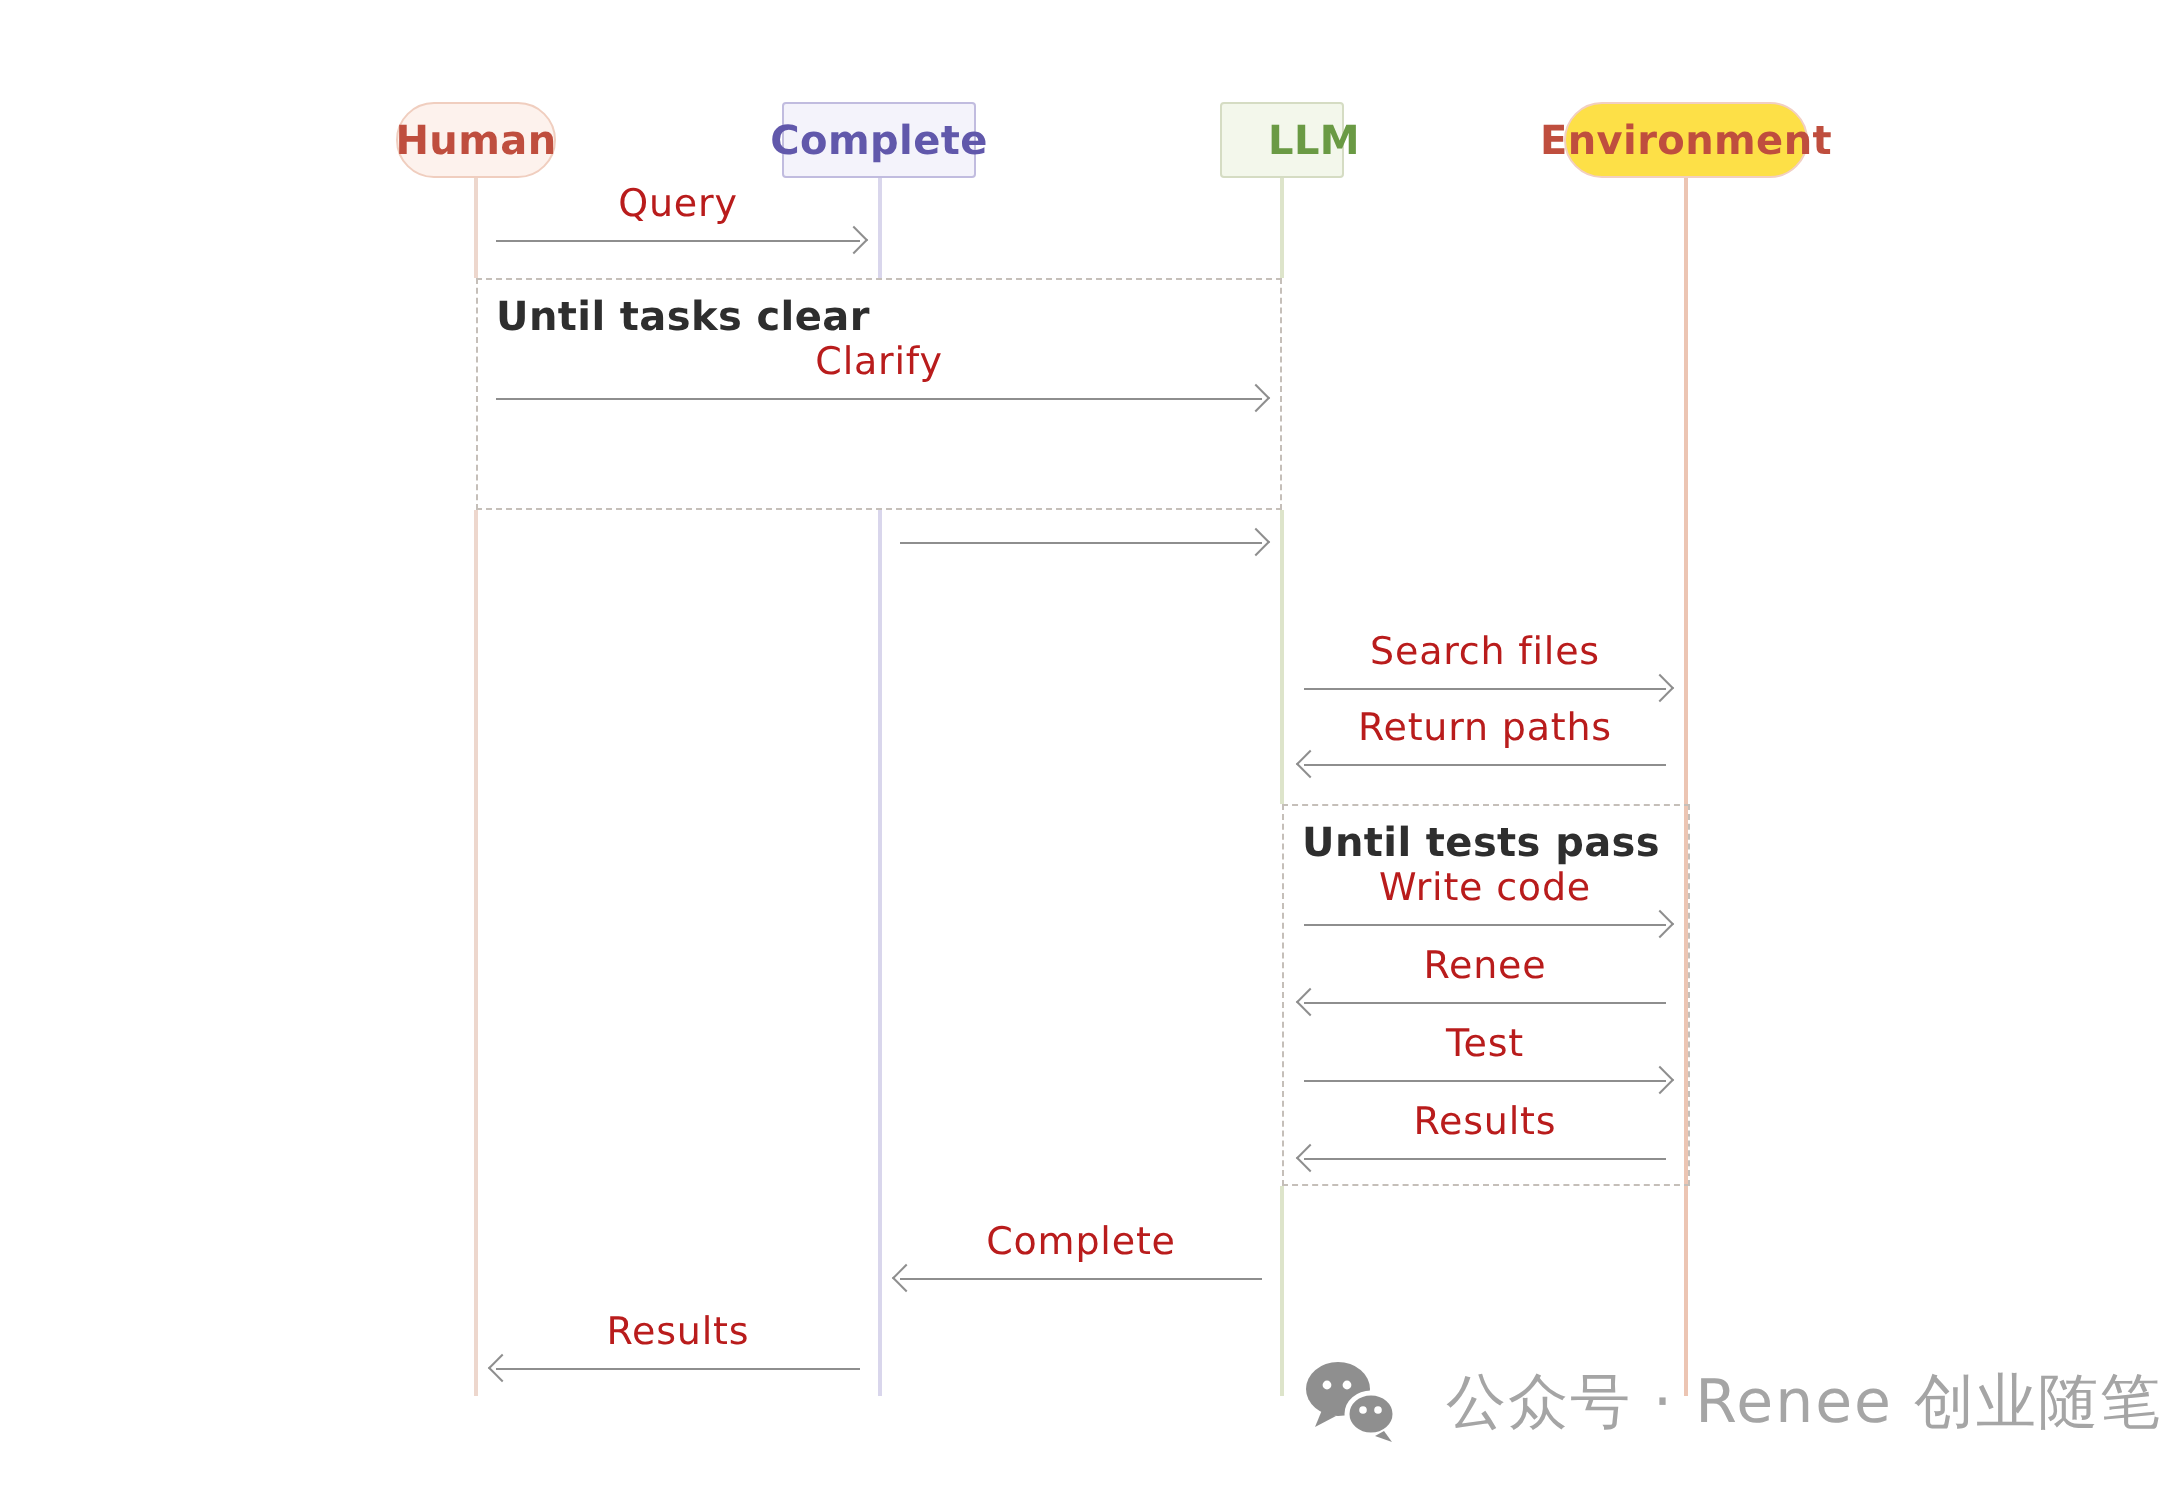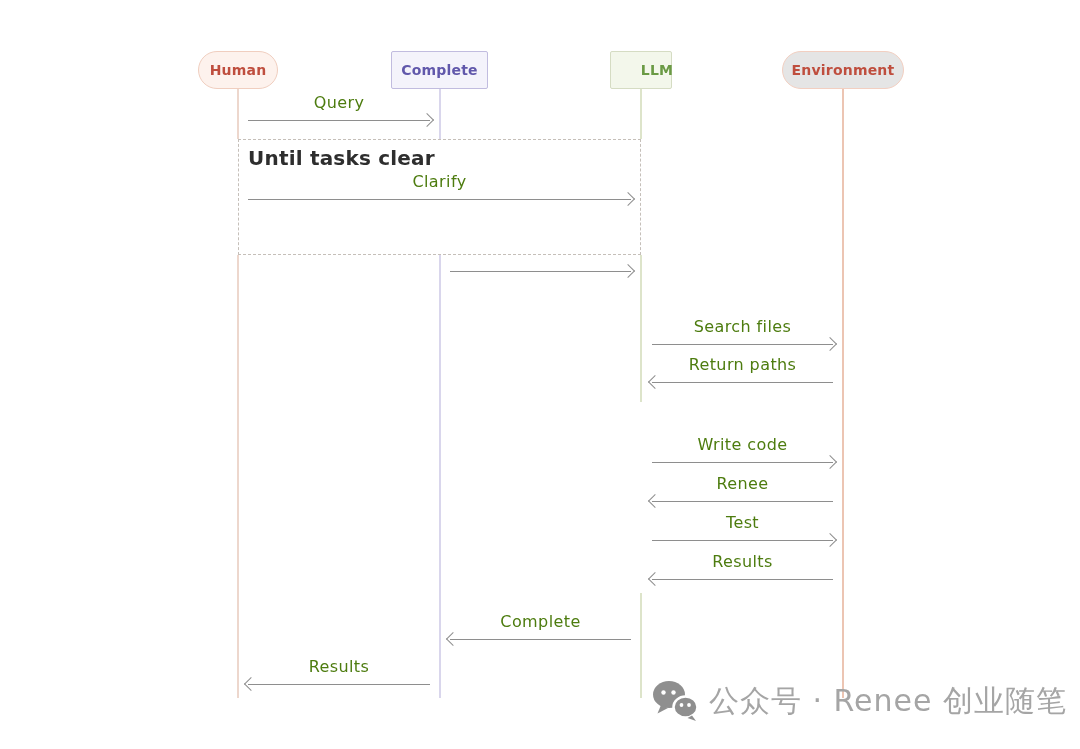--- a/index.html
+++ b/index.html
@@ -1,71 +1,74 @@
 <!DOCTYPE html>
 <html><head>
 <meta charset="utf-8">
 <style>
   * { margin:0; padding:0; box-sizing:border-box; }
   body { background:#ffffff; font-family:"DejaVu Sans","Liberation Sans",sans-serif; }
   .page { position:relative; width:1080px; height:749px; background:#ffffff; overflow:hidden; }
 
   
   .actor { position:absolute; top:51px; height:38px; display:flex; align-items:center;
-           justify-content:center; font-size:14px; font-weight:700; letter-spacing:.2px;
+           justify-content:center; font-size:20px; font-weight:700; letter-spacing:.2px;
            border:1px solid transparent; z-index:4; }
   .actor.pill { border-radius:19px; }
   .actor.rect { border-radius:2px; }
   .actor-human { left:198px; width:80px;  background:#fdf2ed; border-color:#f0cebf; color:#bf4e3e; }
   .actor-interface { left:391px; width:97px; background:#f4f3fb; border-color:#c1bcdf; color:#6158ab; }
   .actor-llm { left:610px; width:62px; background:#f3f7eb; border-color:#d5dcc3; color:#6a9a44;padding-left:32px; }
-  .actor-environment { left:782px; width:122px; background:#e5e5e5; border-color:#f2cfc1; color:#bf4e3e; }
+  .actor-environment { left:782px; width:122px; background:#fde047; border-color:#f2cfc1; color:#bf4e3e; }
 
   
   .lifeline { position:absolute; width:1.5px; z-index:1; }
   .ll-human { background:#edd7cd; }
   .ll-interface { background:#d9d6ec; }
   .ll-llm { background:#dde4ca; }
   .ll-environment { background:#ecc5b3; }
 
   
   .loop { position:absolute; border:1px dashed #c5bfb9; z-index:2; }
   .loop-label { position:absolute; left:9px; top:6px; font-size:20px; font-weight:700;
                 color:#2e2e2e; letter-spacing:.2px; white-space:nowrap; }
 
   
   .message { position:absolute; z-index:3; }
-  .msg-label { text-align:center; font-size:16px; line-height:21px; color:#4d7c0f;
+  .msg-label { text-align:center; font-size:19px; line-height:21px; color:#b91c1c;
                letter-spacing:.4px; margin-bottom:7px; white-space:nowrap; }
   .msg-line { position:relative; height:0; border-top:1.5px solid #8e8e8e; }
   .head { position:absolute; width:10px; height:10px; top:-6.5px; }
   .message.right .head { right:-2px; border-top:1.5px solid #8e8e8e; border-right:1.5px solid #8e8e8e; transform:rotate(45deg); }
   .message.left  .head { left:-2px;  border-top:1.5px solid #8e8e8e; border-left:1.5px solid #8e8e8e; transform:rotate(-45deg); }
 
   
   .watermark { position:absolute; left:652px; top:680px; display:flex; align-items:center;
-               gap:10px; z-index:5; }
+               gap:24px; z-index:5; }
   .wm-text { font-size:30px; color:#a5a5a5; letter-spacing:1px; white-space:nowrap; }
 </style>
 </head>
 <body>
 
 <div class="page">
 
   <div class="lifeline ll-human" style="left:237px; top:89px;  height:50px;"></div>
   <div class="lifeline ll-human" style="left:237px; top:255px; height:443px;"></div>
   <div class="lifeline ll-interface" style="left:439px; top:89px;  height:50px;"></div>
   <div class="lifeline ll-interface" style="left:439px; top:255px; height:443px;"></div>
   <div class="lifeline ll-llm" style="left:640px; top:89px;  height:50px;"></div>
   <div class="lifeline ll-llm" style="left:640px; top:255px; height:147px;"></div>
   <div class="lifeline ll-llm" style="left:640px; top:593px; height:105px;"></div>
   <div class="lifeline ll-environment" style="left:842px; top:89px;  height:609px;"></div>
 
   <div class="loop" style="left:238px; top:139px; width:403px; height:116px;">
     <div class="loop-label">Until tasks clear</div>
+  </div>
+  <div class="loop" style="left:641px; top:402px; width:204px; height:191px;">
+    <div class="loop-label">Until tests pass</div>
   </div>
 
   <div class="actor pill actor-human">
       <span>Human</span>
     </div>
   <div class="actor rect actor-interface">
       <span>Complete</span>
     </div>
   <div class="actor rect actor-llm">
       <span>LLM</span>

